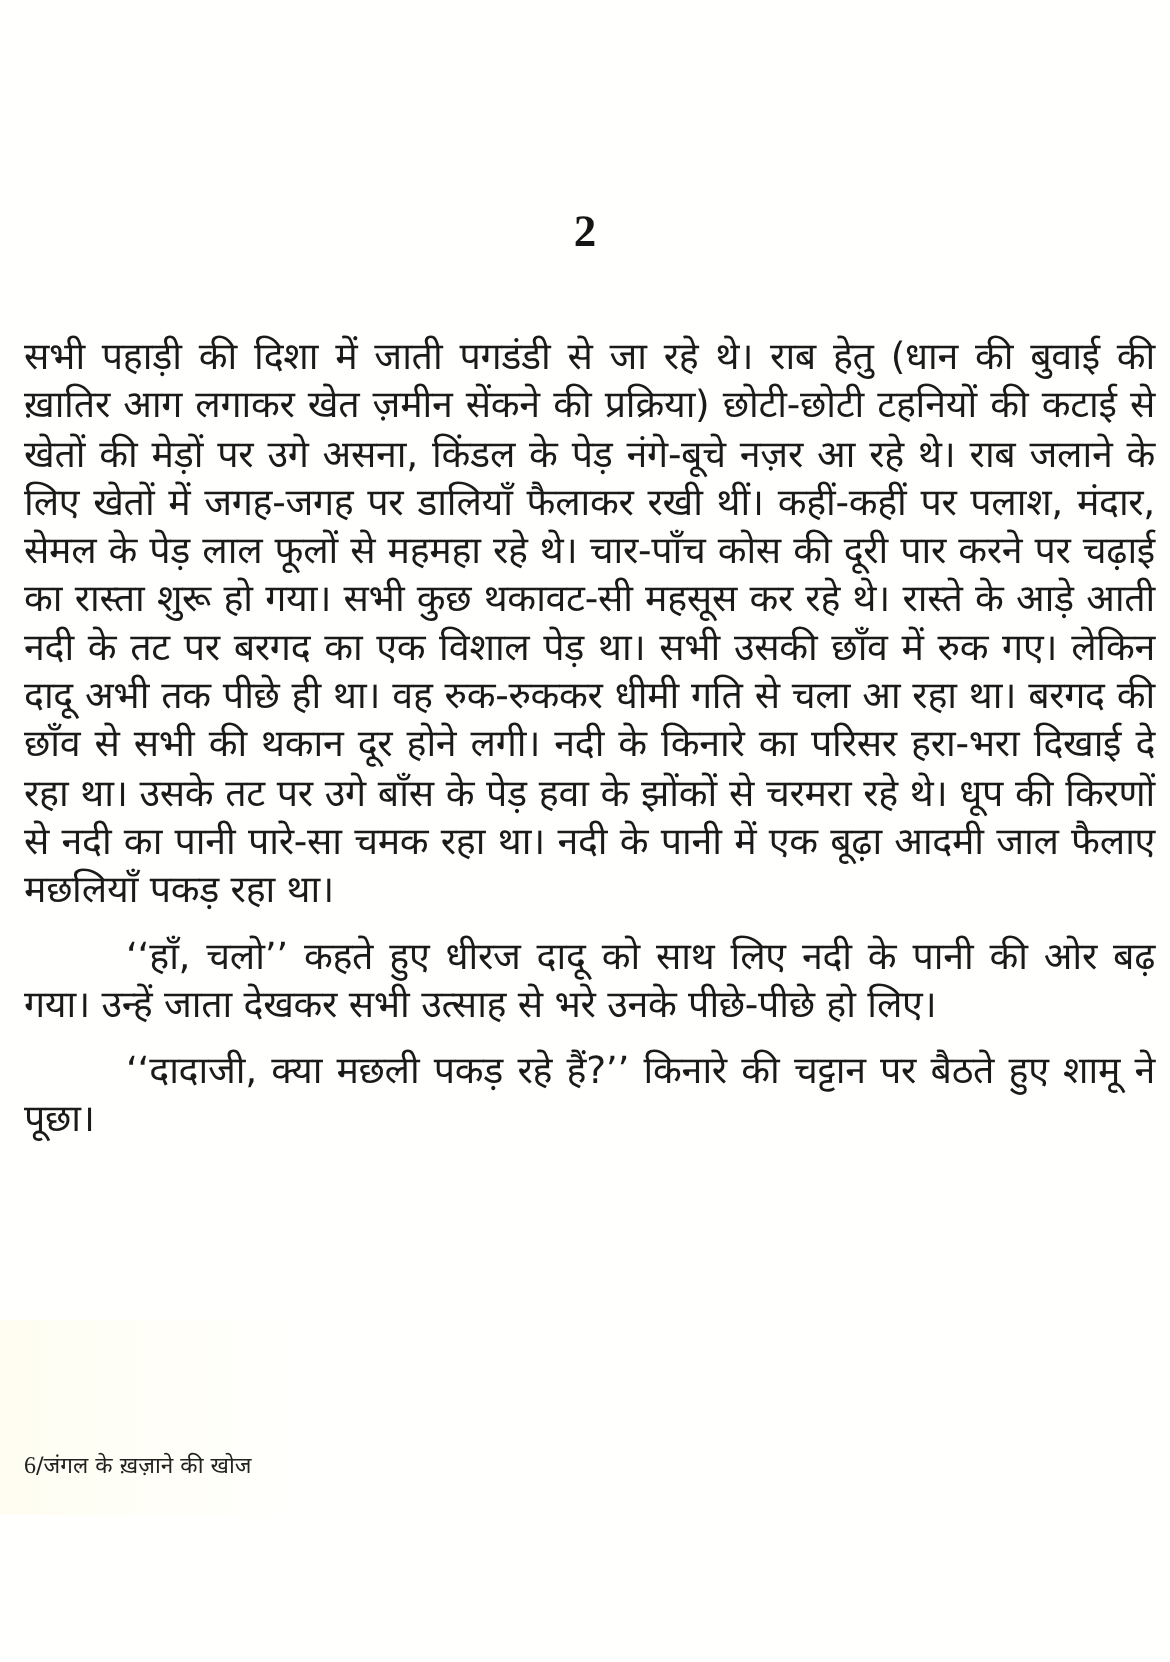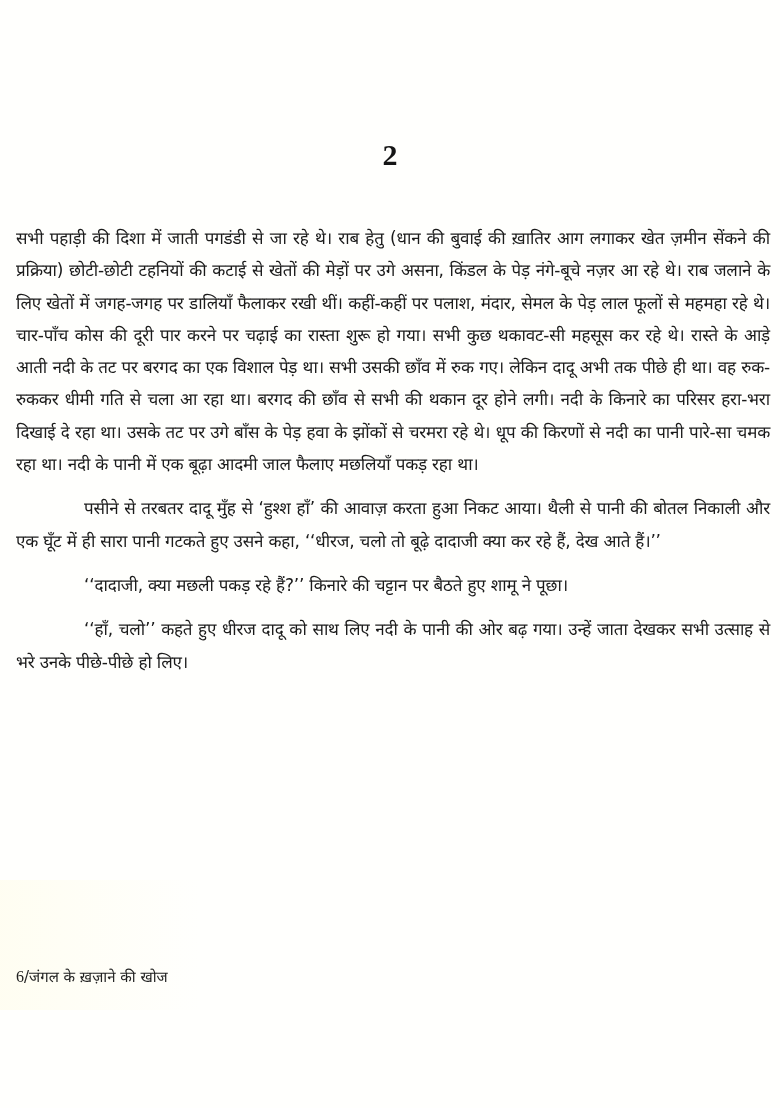--- a/index.html
+++ b/index.html
@@ -33,21 +33,21 @@
       color: #151515;
     }
     .body-text {
       position: absolute;
       left: 16px;
       top: 222px;
       width: 754px;
     }
     .para {
       margin: 0;
-      font-size: 17px;
+      font-size: 25px;
       line-height: 32.3px;
       text-align: justify;
       text-align-last: left;
       letter-spacing: -0.2px;
     }
     .para.indent { text-indent: 68px; }
     .para + .para { margin-top: 12px; }
     .footer {
       position: absolute;
       left: 16px;
@@ -70,21 +70,20 @@
 </head>
 <body>
 
 <div class="page">
   <div class="scan-tint"></div>
 
   <div class="chapter-number">2</div>
 
   <div class="body-text">
     <p class="para">सभी पहाड़ी की दिशा में जाती पगडंडी से जा रहे थे। राब हेतु (धान की बुवाई की ख़ातिर आग लगाकर खेत ज़मीन सेंकने की प्रक्रिया) छोटी-छोटी टहनियों की कटाई से खेतों की मेड़ों पर उगे असना, किंडल के पेड़ नंगे-बूचे नज़र आ रहे थे। राब जलाने के लिए खेतों में जगह-जगह पर डालियाँ फैलाकर रखी थीं। कहीं-कहीं पर पलाश, मंदार, सेमल के पेड़ लाल फूलों से महमहा रहे थे। चार-पाँच कोस की दूरी पार करने पर चढ़ाई का रास्ता शुरू हो गया। सभी कुछ थकावट-सी महसूस कर रहे थे। रास्ते के आड़े आती नदी के तट पर बरगद का एक विशाल पेड़ था। सभी उसकी छाँव में रुक गए। लेकिन दादू अभी तक पीछे ही था। वह रुक-रुककर धीमी गति से चला आ रहा था। बरगद की छाँव से सभी की थकान दूर होने लगी। नदी के किनारे का परिसर हरा-भरा दिखाई दे रहा था। उसके तट पर उगे बाँस के पेड़ हवा के झोंकों से चरमरा रहे थे। धूप की किरणों से नदी का पानी पारे-सा चमक रहा था। नदी के पानी में एक बूढ़ा आदमी जाल फैलाए मछलियाँ पकड़ रहा था।</p>
-    <p class="para indent">पसीने से तरबतर दादू मुँह से ‘हुश्श हाँ’ की आवाज़ करता हुआ निकट आया। थैली से पानी की बोतल निकाली और एक घूँट में ही सारा पानी गटकते हुए उसने कहा, ‘‘धीरज, चलो तो बूढ़े दादाजी क्या कर रहे हैं, देख आते हैं।’’</p>
+    <p class="para indent">‘‘हाँ, चलो’’ कहते हुए धीरज दादू को साथ लिए नदी के पानी की ओर बढ़ गया। उन्हें जाता देखकर सभी उत्साह से भरे उनके पीछे-पीछे हो लिए।</p>
     <p class="para indent">‘‘दादाजी, क्या मछली पकड़ रहे हैं?’’ किनारे की चट्टान पर बैठते हुए शामू ने पूछा।</p>
-    <p class="para indent">‘‘हाँ, चलो’’ कहते हुए धीरज दादू को साथ लिए नदी के पानी की ओर बढ़ गया। उन्हें जाता देखकर सभी उत्साह से भरे उनके पीछे-पीछे हो लिए।</p>
   </div>
 
   <div class="footer">
     <span class="num">6</span><span>/</span><span>जंगल के ख़ज़ाने की खोज</span>
   </div>
 </div>
 
 </body></html>

